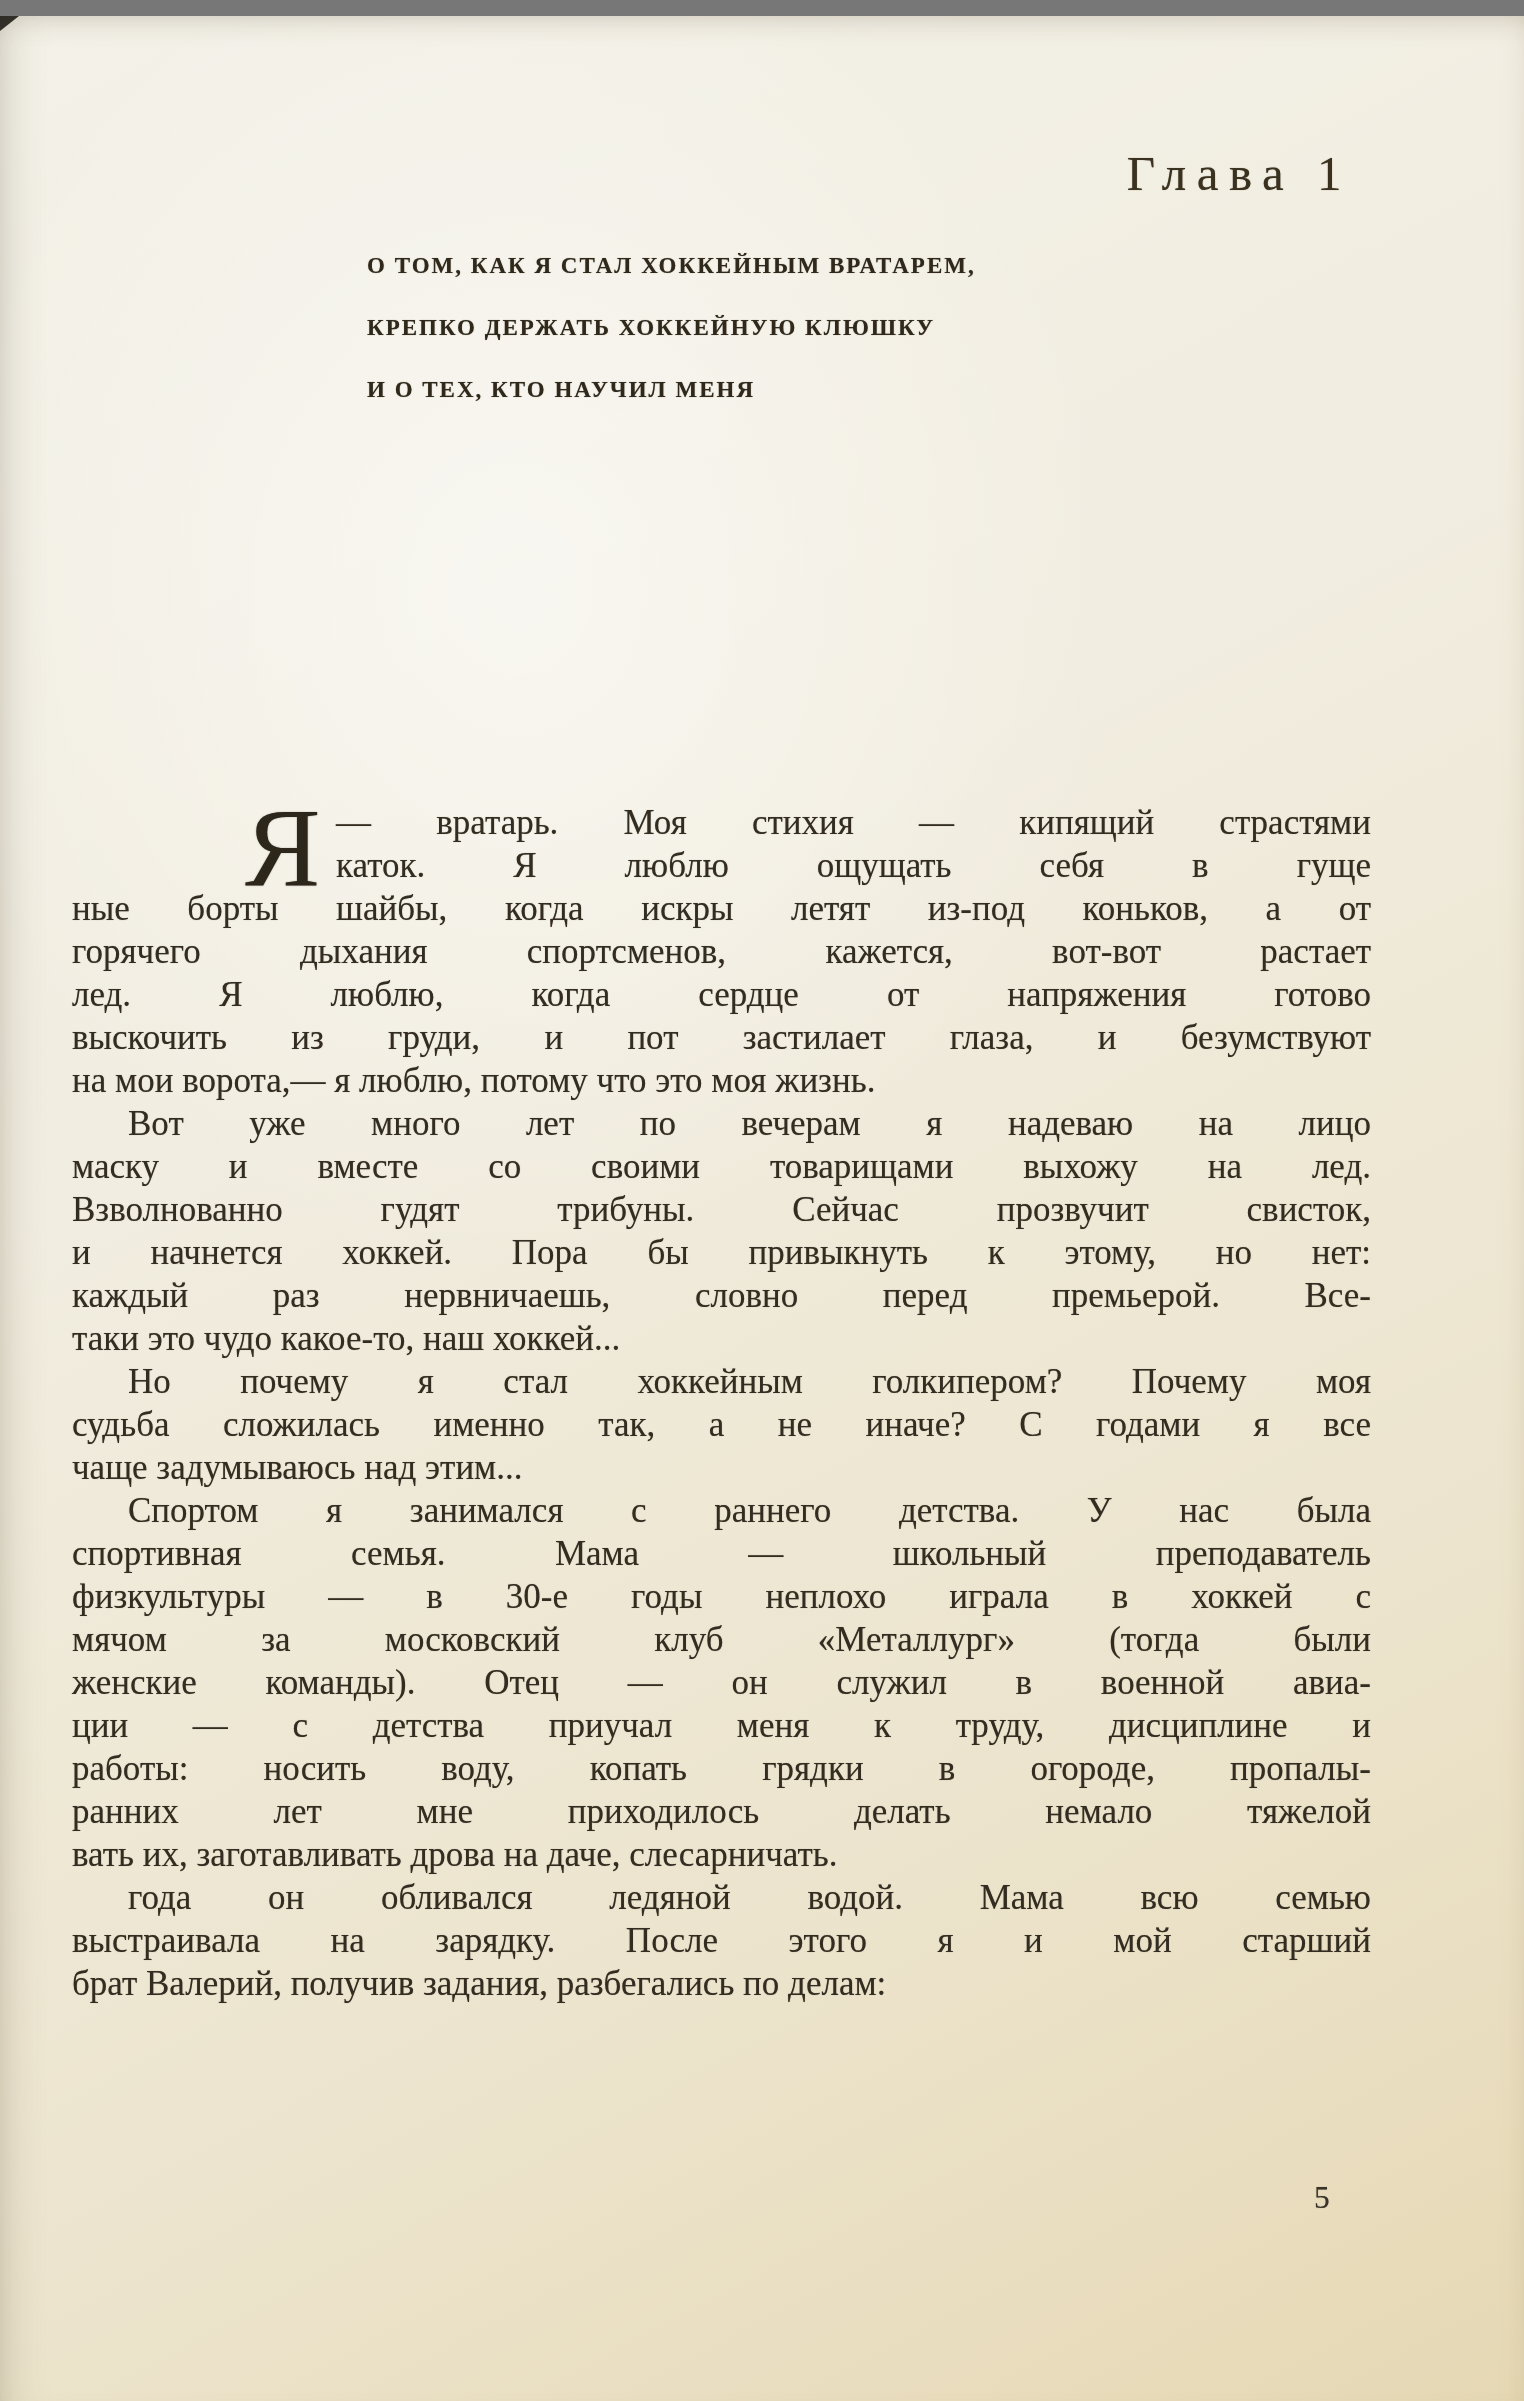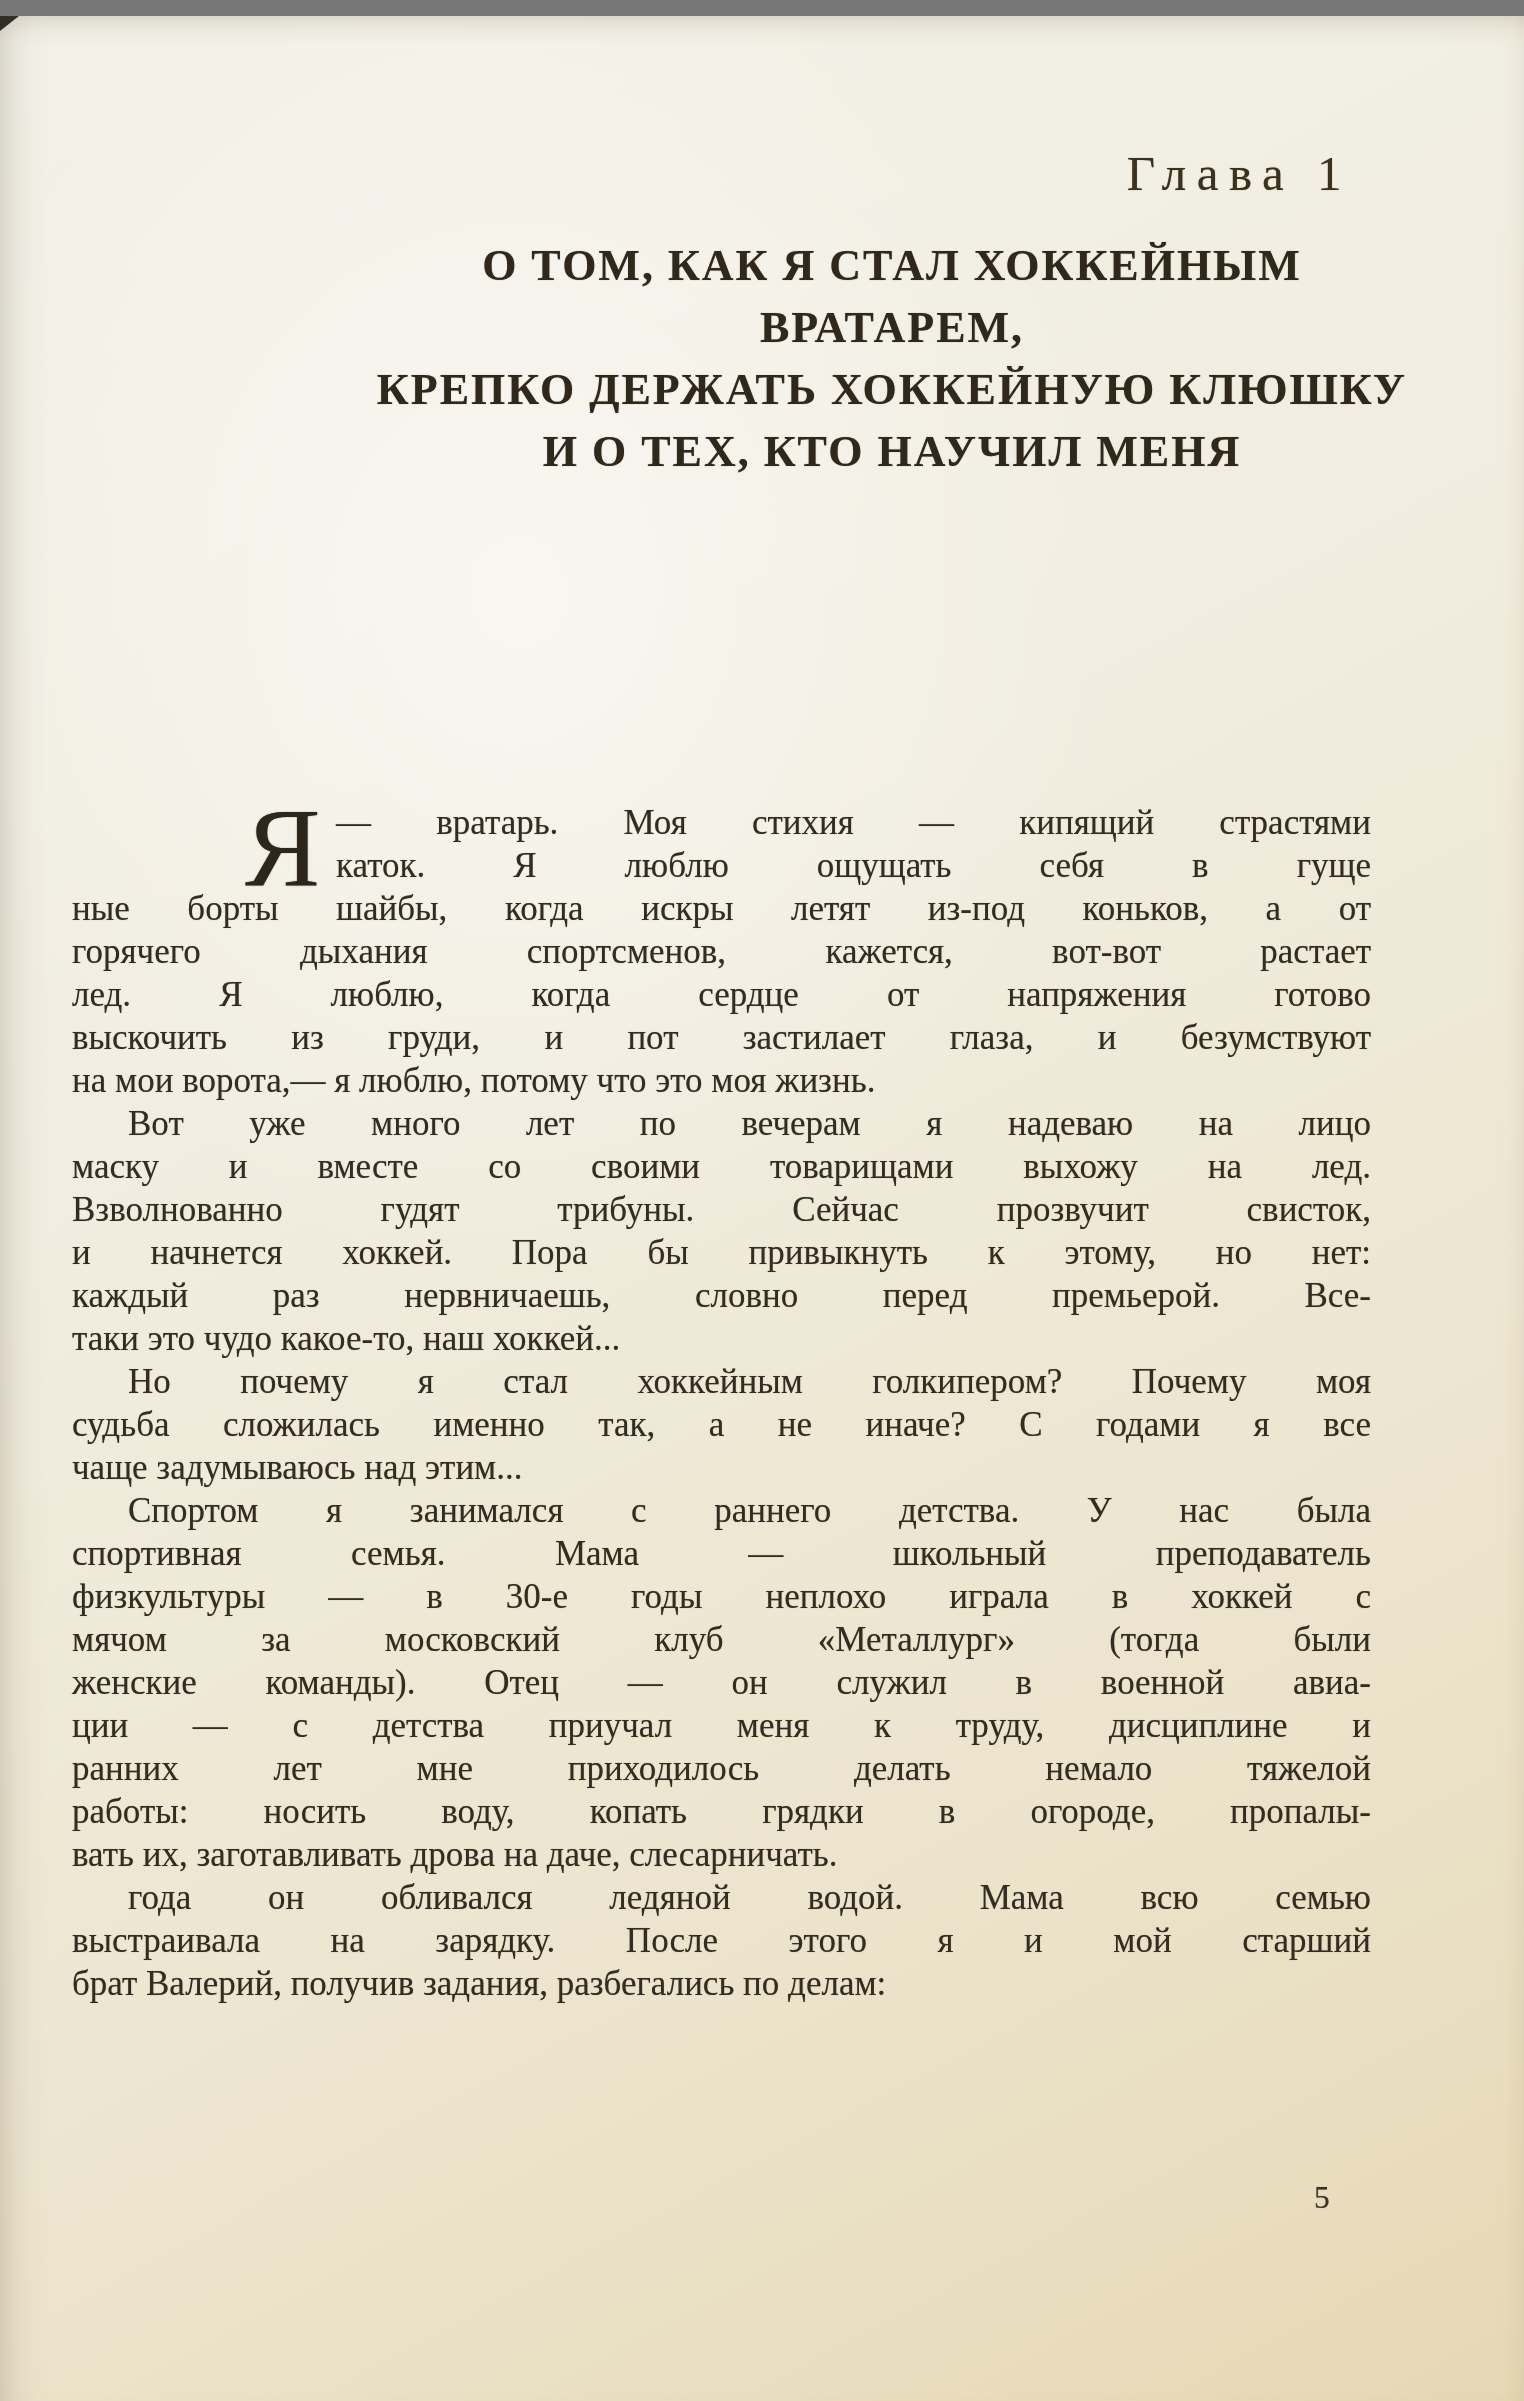--- a/index.html
+++ b/index.html
@@ -41,23 +41,22 @@
     letter-spacing: 10.5px;
     color: #3a321f;
     text-shadow: 0 0 1px rgba(58,50,31,0.55);
     white-space: nowrap;
   }
   .subtitle {
     position: absolute;
     top: 219px;
     left: 367px;
     width: 1050px;
-    text-align: center;
     font-weight: bold;
-    font-size: 44px;
+    font-size: 23px;
     line-height: 62px;
     letter-spacing: 2px;
     color: #2f281b;
     text-shadow: 0 0 1px rgba(47,40,27,0.5);
   }
   .body-text {
     position: absolute;
     top: 785px;
     left: 72px;
     width: 1299px;
@@ -136,22 +135,22 @@
         <div class="line">судьба сложилась именно так, а не иначе? С годами я все</div>
         <div class="line last">чаще задумываюсь над этим...</div>
       </div>
       <div class="para indent">
         <div class="line">Спортом я занимался с раннего детства. У нас была</div>
         <div class="line">спортивная семья. Мама — школьный преподаватель</div>
         <div class="line">физкультуры — в 30-е годы неплохо играла в хоккей с</div>
         <div class="line">мячом за московский клуб «Металлург» (тогда были</div>
         <div class="line">женские команды). Отец — он служил в военной авиа-</div>
         <div class="line">ции — с детства приучал меня к труду, дисциплине и</div>
+        <div class="line">работы: носить воду, копать грядки в огороде, пропалы-</div>
         <div class="line">ранних лет мне приходилось делать немало тяжелой</div>
-        <div class="line">работы: носить воду, копать грядки в огороде, пропалы-</div>
         <div class="line last">вать их, заготавливать дрова на даче, слесарничать.</div>
       </div>
       <div class="para indent">
         <div class="line">года он обливался ледяной водой. Мама всю семью</div>
         <div class="line">выстраивала на зарядку. После этого я и мой старший</div>
         <div class="line last">брат Валерий, получив задания, разбегались по делам:</div>
       </div>
     </div>
 
   <div class="page-number">5</div>

